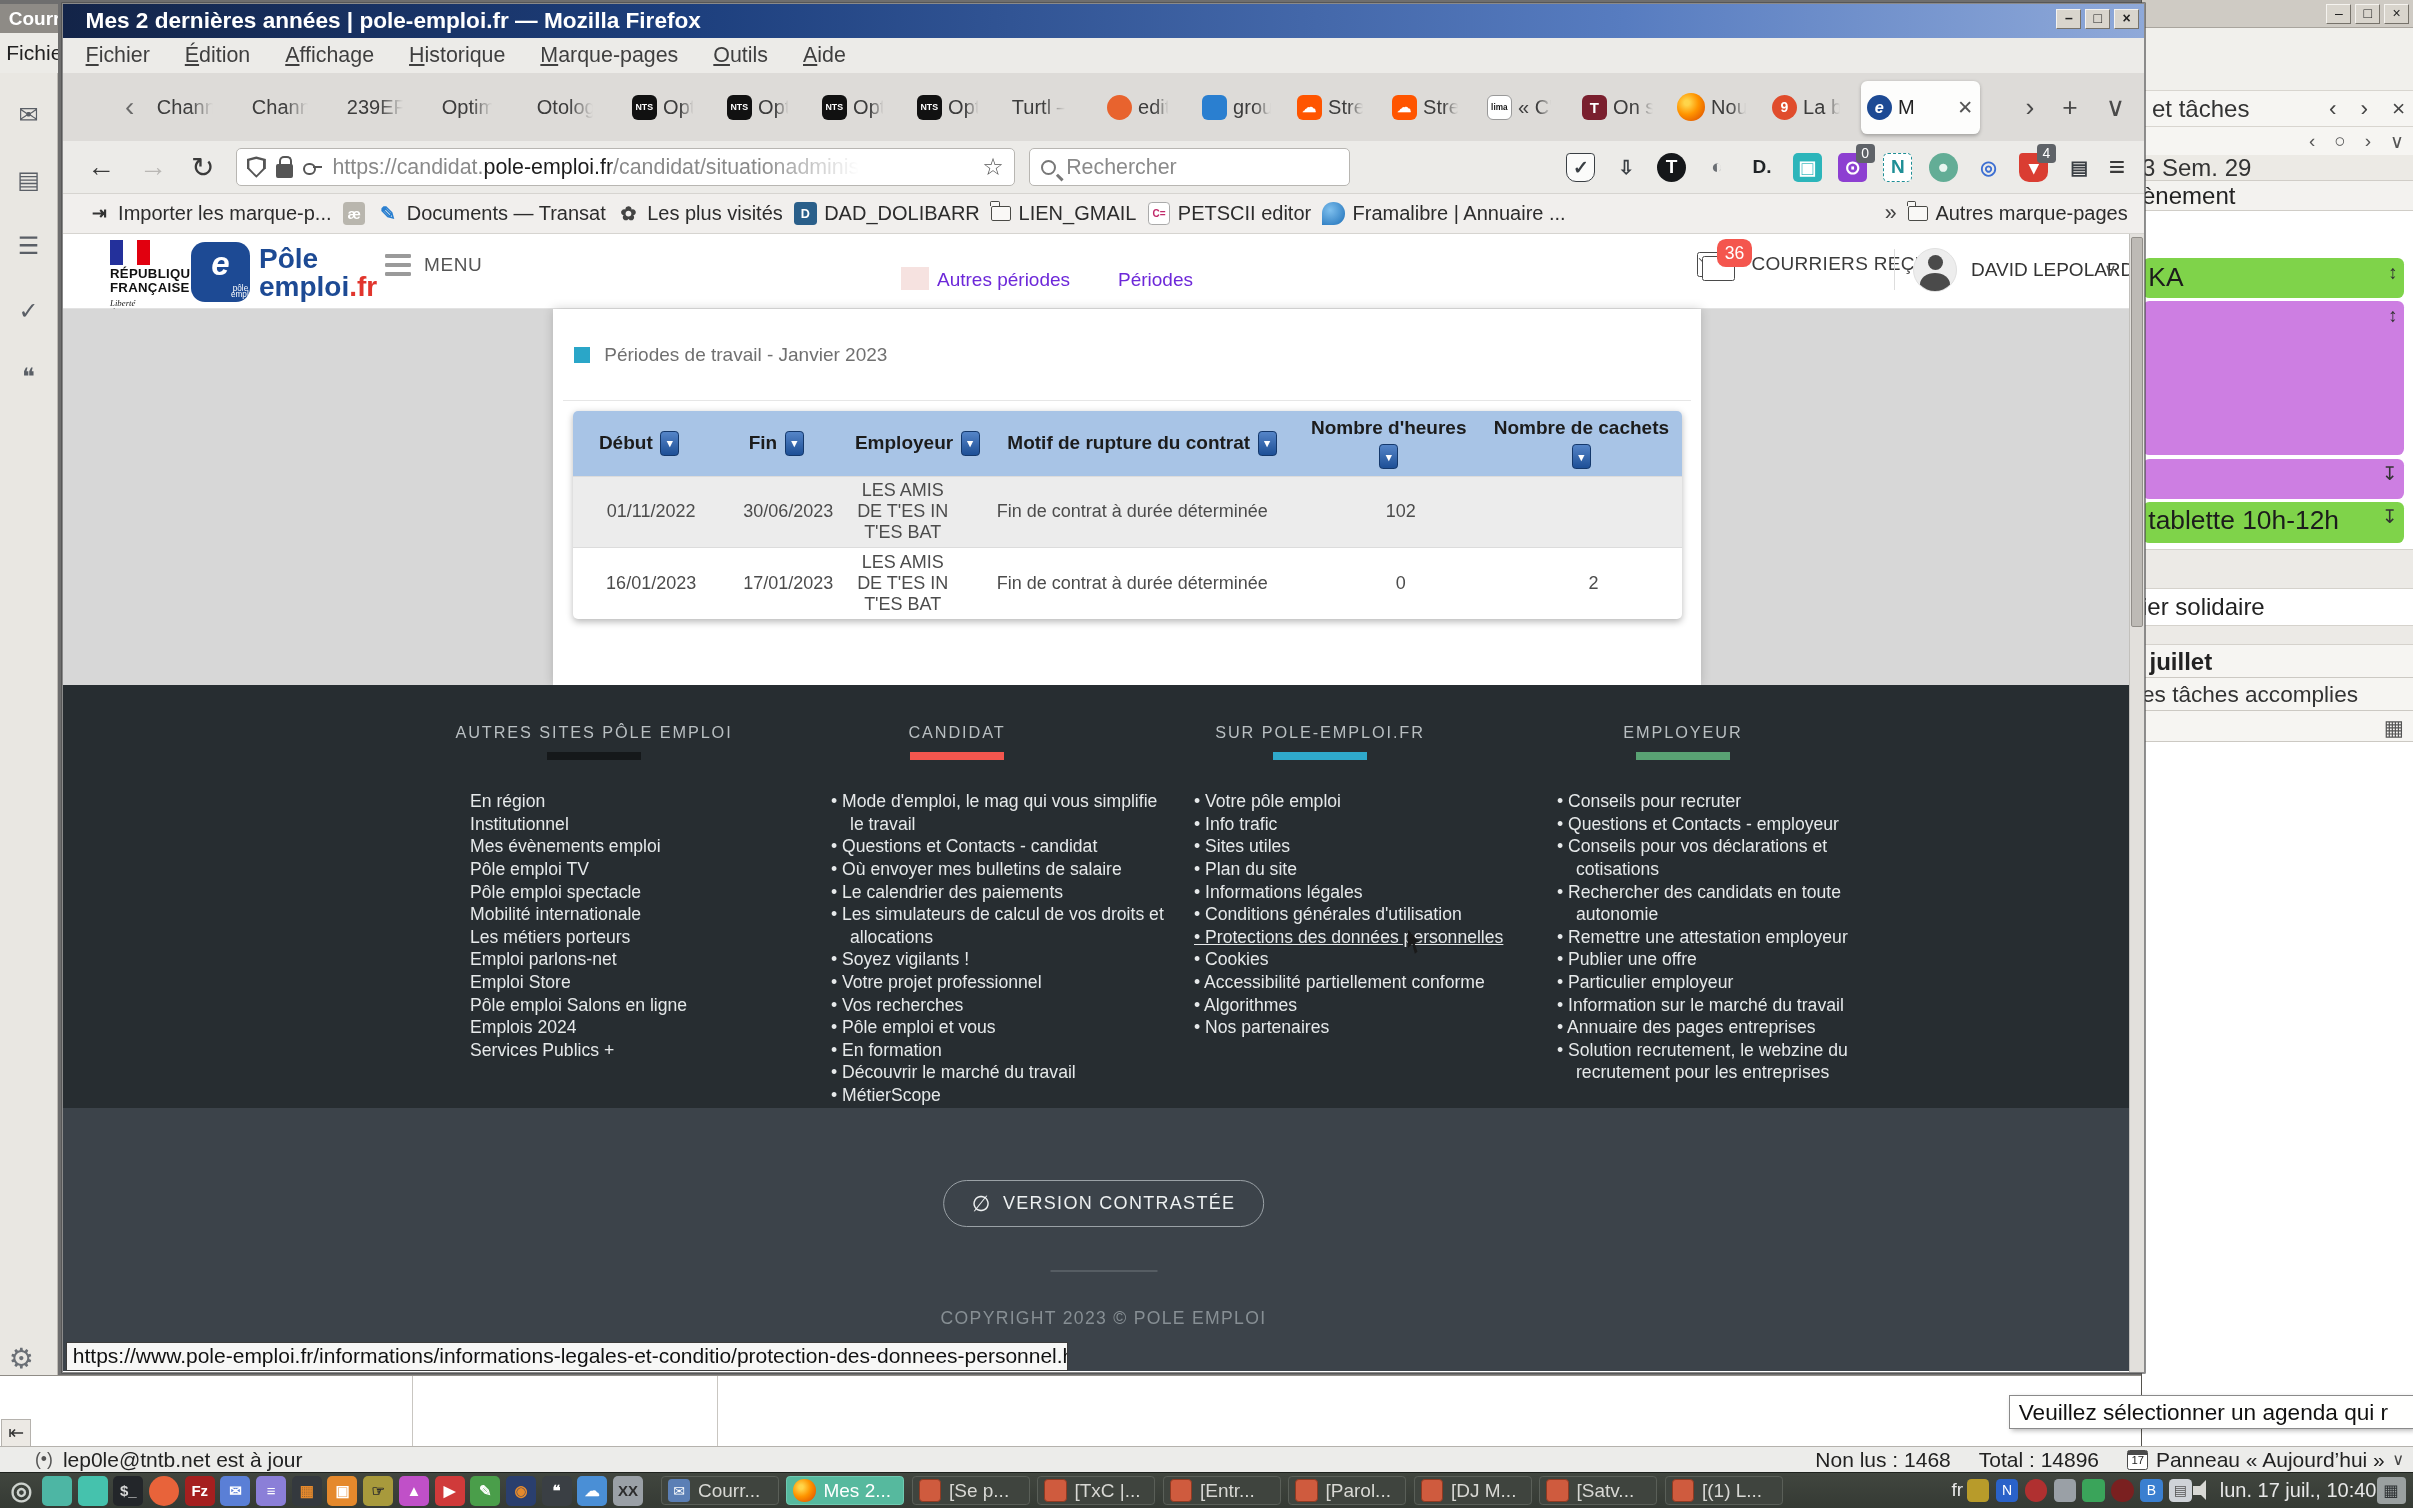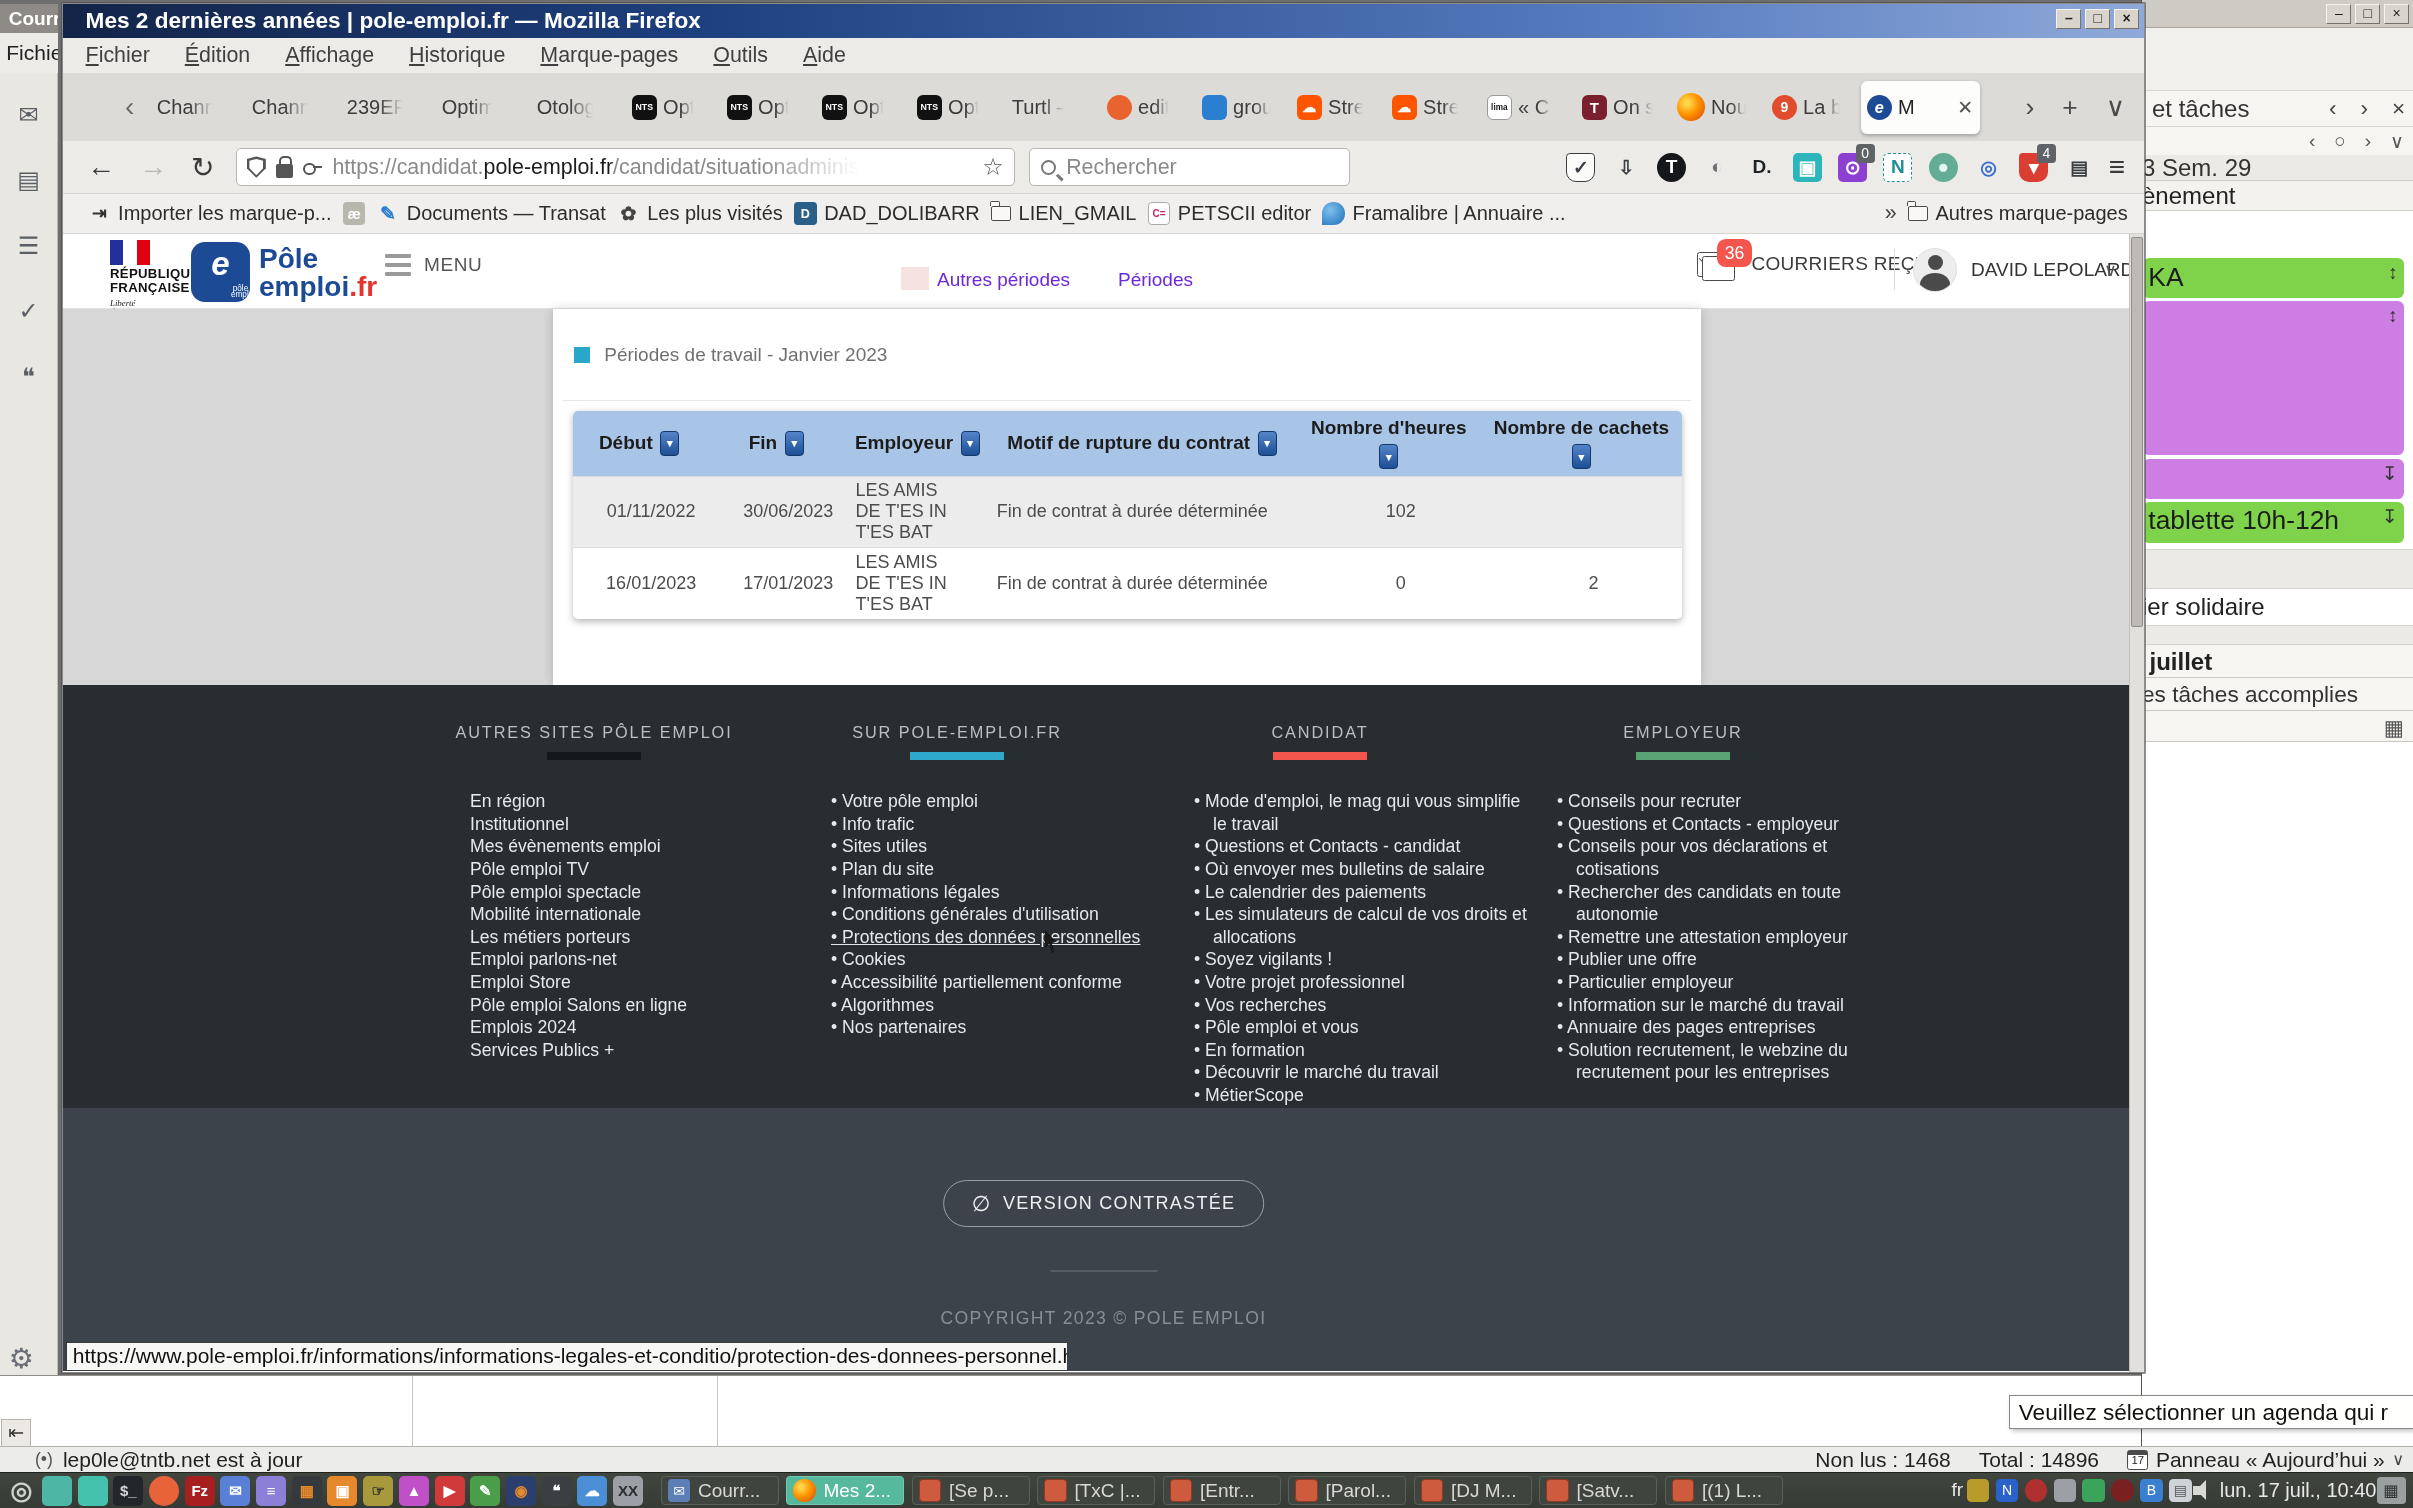--- a/index.html
+++ b/index.html
@@ -135,21 +135,21 @@
   .sec-t{font-size:19px;color:#707070;}
   .sec-hr{position:absolute;left:10px;right:10px;top:91px;height:0.6px;background:#e6e6e6;}
   .pe-table{position:absolute;left:19.5px;top:102px;width:1109px;border-radius:5px;overflow:hidden;box-shadow:0 2.5px 7.5px rgba(0,0,0,.28);border-collapse:collapse;table-layout:fixed;background:#fff;}
   .pe-table th{background:#a8c4e6;color:#1c1c1c;font-size:19px;font-weight:bold;height:65px;padding:3.8px 5px;vertical-align:middle;}
   .sort{display:inline-flex;width:19px;height:25px;border-radius:3.8px;background:linear-gradient(#5585c8,#1d4f96);border:0.6px solid #14386b;color:#fff;font-size:10.7px;align-items:center;justify-content:center;vertical-align:middle;margin-left:7.5px;}
   th.stack .sort{display:flex;margin:5px auto 0;}
   .pe-table td{font-size:18px;color:#4c4c4c;height:62px;padding:3.8px 8.8px;vertical-align:middle;border-top:0.6px solid #dcdcdc;}
   .pe-table tr.alt td{background:#ececec;}
   td.ctr,th{text-align:center;padding-left:33px;}
   td.lft{text-align:left;}
-  td.emp{text-align:left;padding-right:38px;}
+  td.emp{text-align:center;padding-right:38px;}
 
   .pe-footer-top{position:relative;height:423px;background:#272d31;}
   .fcols{position:absolute;left:377px;top:38px;width:1453px;display:grid;grid-template-columns:repeat(4,363px);}
   .fh{width:308px;text-align:center;font-size:16.3px;letter-spacing:1.9px;color:#b9bfc2;}
   .fbar{width:94px;height:8.2px;margin:10px auto 0;width:94px;}
   .fbarwrap{width:308px;}
   .fcol ul{list-style:none;margin:30px 0 0;padding:0;font-size:17.6px;line-height:22.6px;color:#e6e9ea;}
   .fcol.c0 ul{padding-left:30px;}
   .fcol.c1 ul,.fcol.c2 ul,.fcol.c3 ul{padding-left:28px;}
   .fcol.bul li{padding-left:19px;text-indent:-19px;}
@@ -552,39 +552,20 @@
                 <li>Pôle emploi spectacle</li>
                 <li>Mobilité internationale</li>
                 <li>Les métiers porteurs</li>
                 <li>Emploi parlons-net</li>
                 <li>Emploi Store</li>
                 <li>Pôle emploi Salons en ligne</li>
                 <li>Emplois 2024</li>
                 <li>Services Publics +</li>
               </ul>
             </div>
-            <div class="fcol c1 bul">
-              <div class="fh">SUR POLE-EMPLOI.FR</div>
-              <div class="fbarwrap">
-                <div class="fbar" style="background: rgb(47, 169, 203);"></div>
-              </div>
-              <ul>
-                <li>• Votre pôle emploi</li>
-                <li>• Info trafic</li>
-                <li>• Sites utiles</li>
-                <li>• Plan du site</li>
-                <li>• Informations légales</li>
-                <li>• Conditions générales d'utilisation</li>
-                <li class="linked">• Protections des données personnelles<span class="cursor"></span></li>
-                <li>• Cookies</li>
-                <li>• Accessibilité partiellement conforme</li>
-                <li>• Algorithmes</li>
-                <li>• Nos partenaires</li>
-              </ul>
-            </div>
             <div class="fcol c2 bul">
               <div class="fh">CANDIDAT</div>
               <div class="fbarwrap">
                 <div class="fbar" style="background: rgb(244, 86, 78);"></div>
               </div>
               <ul>
                 <li>• Mode d'emploi, le mag qui vous simplifie le travail</li>
                 <li>• Questions et Contacts - candidat</li>
                 <li>• Où envoyer mes bulletins de salaire</li>
                 <li>• Le calendrier des paiements</li>
@@ -592,20 +573,39 @@
                 <li>• Soyez vigilants !</li>
                 <li>• Votre projet professionnel</li>
                 <li>• Vos recherches</li>
                 <li>• Pôle emploi et vous</li>
                 <li>• En formation</li>
                 <li>• Découvrir le marché du travail</li>
                 <li>• MétierScope</li>
                 <li>• Annuaire des pages entreprises</li>
               </ul>
             </div>
+            <div class="fcol c1 bul">
+              <div class="fh">SUR POLE-EMPLOI.FR</div>
+              <div class="fbarwrap">
+                <div class="fbar" style="background: rgb(47, 169, 203);"></div>
+              </div>
+              <ul>
+                <li>• Votre pôle emploi</li>
+                <li>• Info trafic</li>
+                <li>• Sites utiles</li>
+                <li>• Plan du site</li>
+                <li>• Informations légales</li>
+                <li>• Conditions générales d'utilisation</li>
+                <li class="linked">• Protections des données personnelles<span class="cursor"></span></li>
+                <li>• Cookies</li>
+                <li>• Accessibilité partiellement conforme</li>
+                <li>• Algorithmes</li>
+                <li>• Nos partenaires</li>
+              </ul>
+            </div>
             <div class="fcol c3 bul">
               <div class="fh">EMPLOYEUR</div>
               <div class="fbarwrap">
                 <div class="fbar" style="background: rgb(89, 162, 115);"></div>
               </div>
               <ul>
                 <li>• Conseils pour recruter</li>
                 <li>• Questions et Contacts - employeur</li>
                 <li>• Conseils pour vos déclarations et cotisations</li>
                 <li>• Rechercher des candidats en toute autonomie</li>

